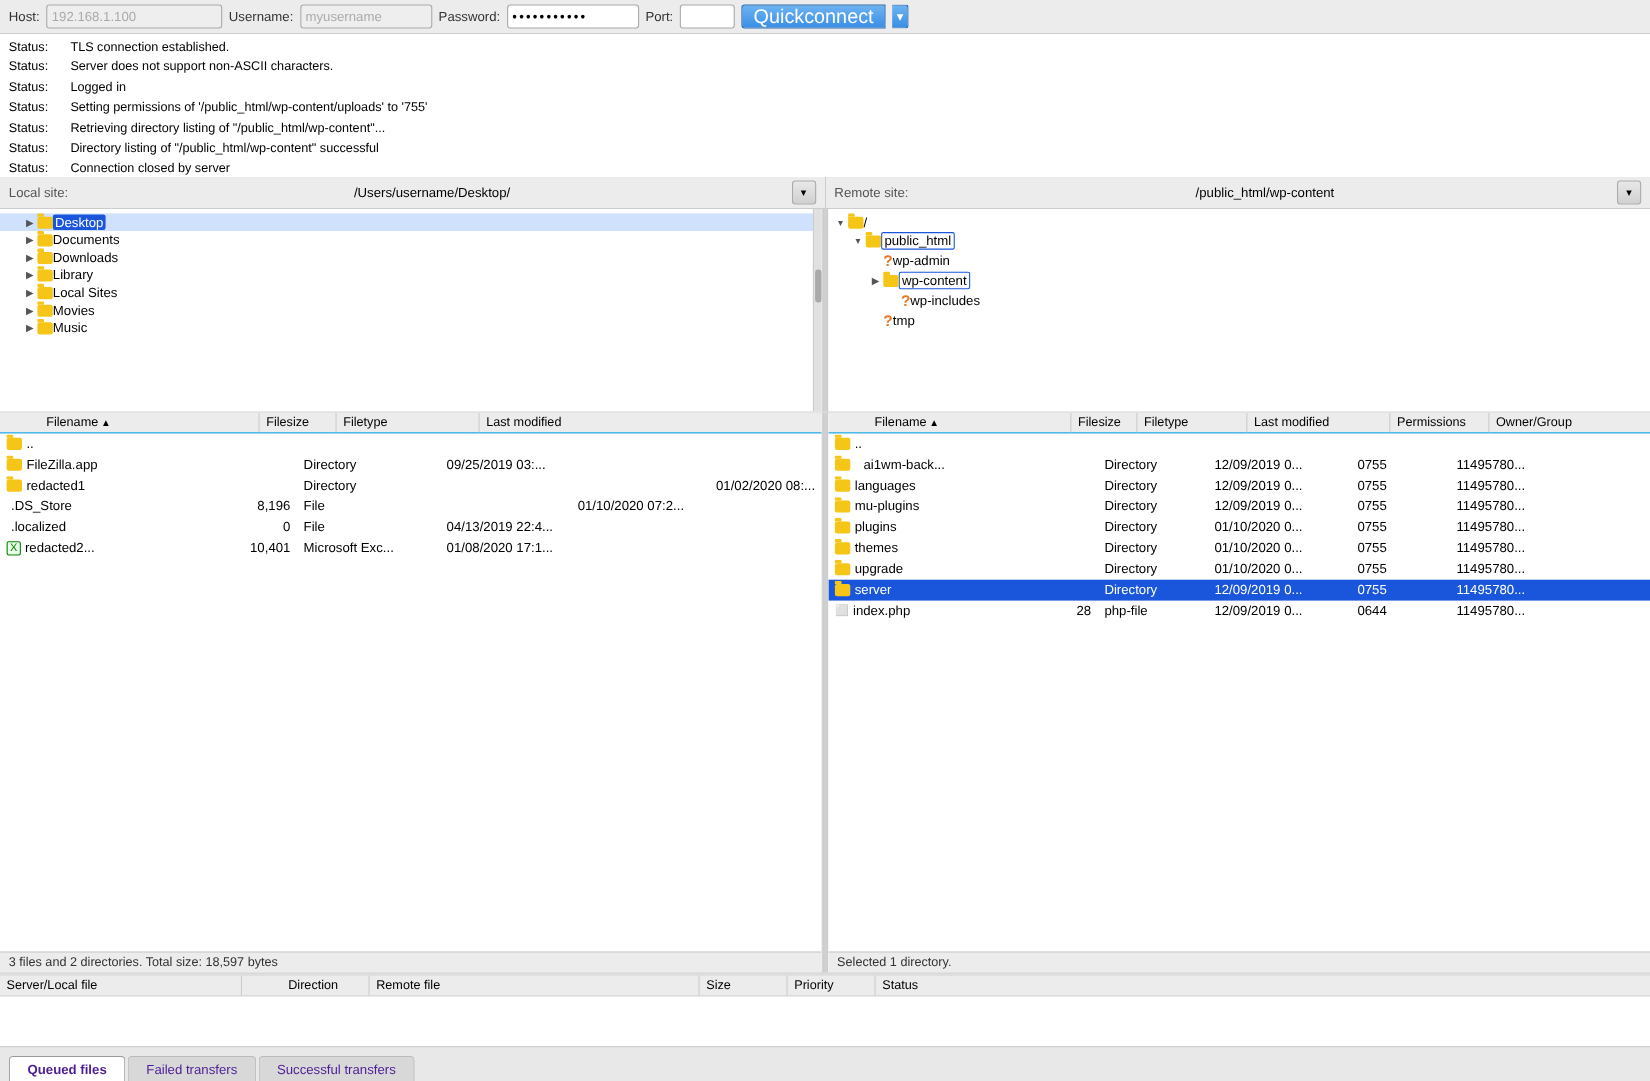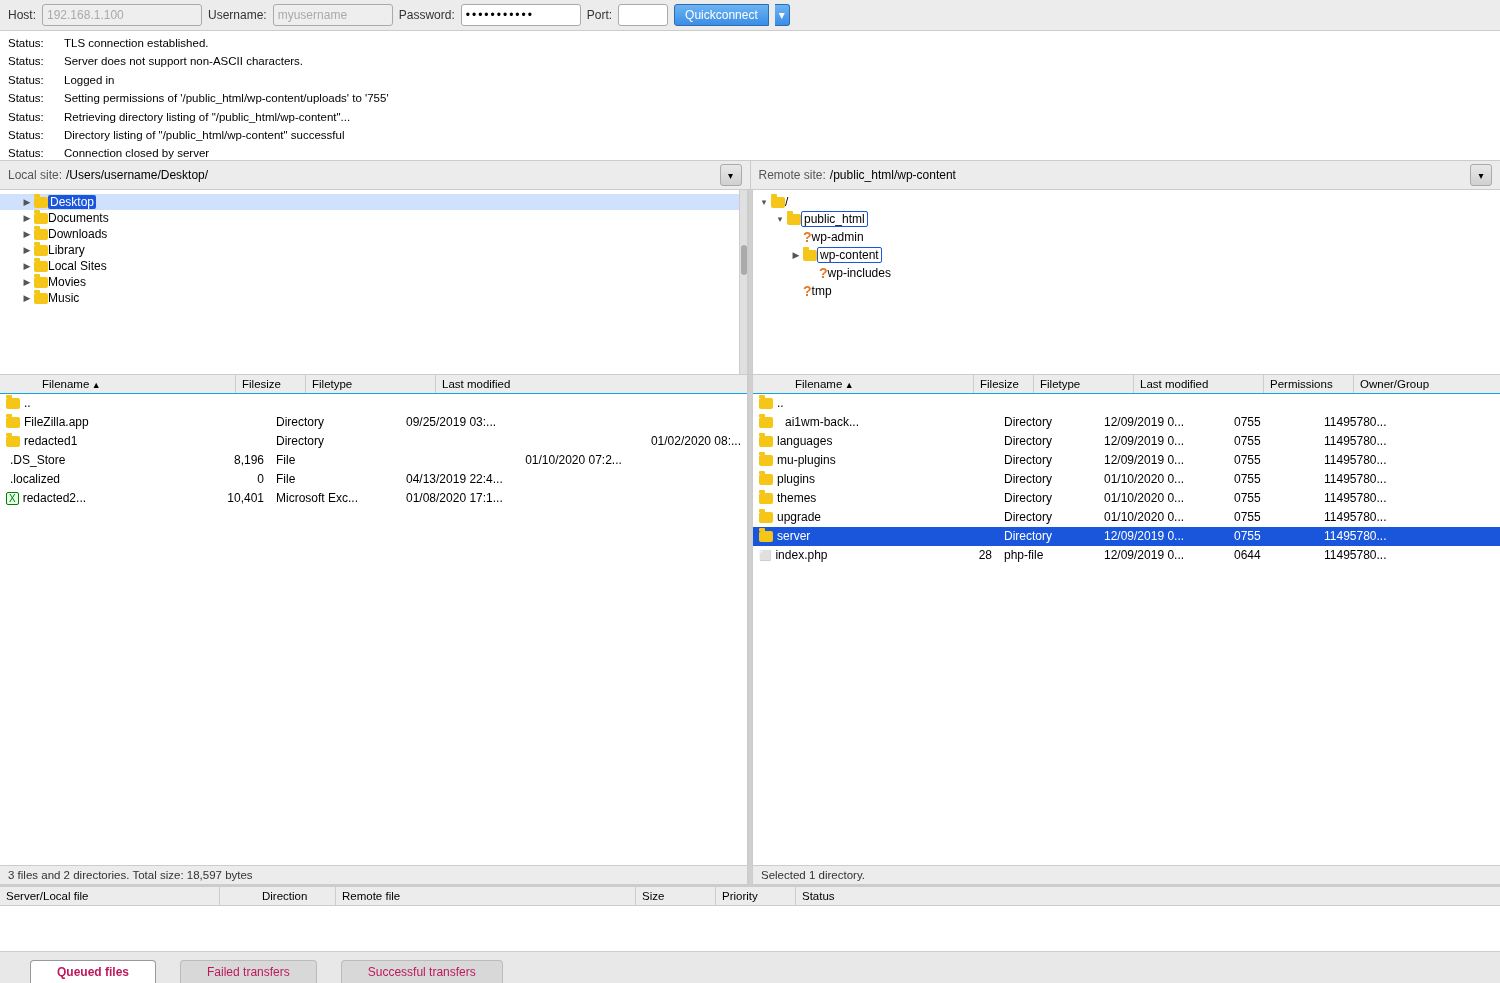--- a/index.html
+++ b/index.html
@@ -37,21 +37,21 @@
     #host-input { width: 160px; }
     #username-input { width: 120px; }
     #password-input { width: 120px; }
     #port-input { width: 50px; }
     .quickconnect-btn {
       height: 22px;
       background: linear-gradient(to bottom, #6db3f2, #3a8ee6);
       border: 1px solid #2a6db0;
       border-radius: 3px 0 0 3px;
       color: #fff;
-      font-size: 12px;
+      font-size: 18px;
       font-weight: 500;
       padding: 0 10px;
       cursor: pointer;
     }
     .quickconnect-dropdown {
       height: 22px;
       background: linear-gradient(to bottom, #6db3f2, #3a8ee6);
       border: 1px solid #2a6db0;
       border-left: none;
       border-radius: 0 3px 3px 0;
@@ -71,20 +71,21 @@
       line-height: 1.6;
     }
     .status-line { display: flex; gap: 8px; }
     .status-key { color: #000; min-width: 48px; }
     .status-val { color: #000; }
 
     
     #site-bars {
       display: flex;
       border-bottom: 1px solid #ccc;
+      text-align: center;
     }
     .site-bar {
       display: flex;
       align-items: center;
       height: 28px;
       padding: 0 8px;
       background: #ececec;
       font-size: 12px;
       flex: 1;
       border-right: 1px solid #ccc;
@@ -293,29 +294,28 @@
     
     #bottom-tabs {
       display: flex;
       align-items: flex-end;
       padding: 4px 8px 0;
       background: #e8e8e8;
       border-top: 1px solid #ccc;
       gap: 2px;
     }
     .bottom-tab {
-      padding: 4px 26px;
+      padding: 4px 16px;
       background: #d8d8d8;
       border: 1px solid #bbb;
       border-bottom: none;
       border-radius: 4px 4px 0 0;
       cursor: pointer;
       font-size: 12px;
-      color: #be185d;
-      margin-left: 22px;
+      color: #4c1d95;
     }
     .bottom-tab.active {
       background: #fff;
       font-weight: 600;
       border-color: #999;
       position: relative;
       z-index: 1;
     }
 
     

